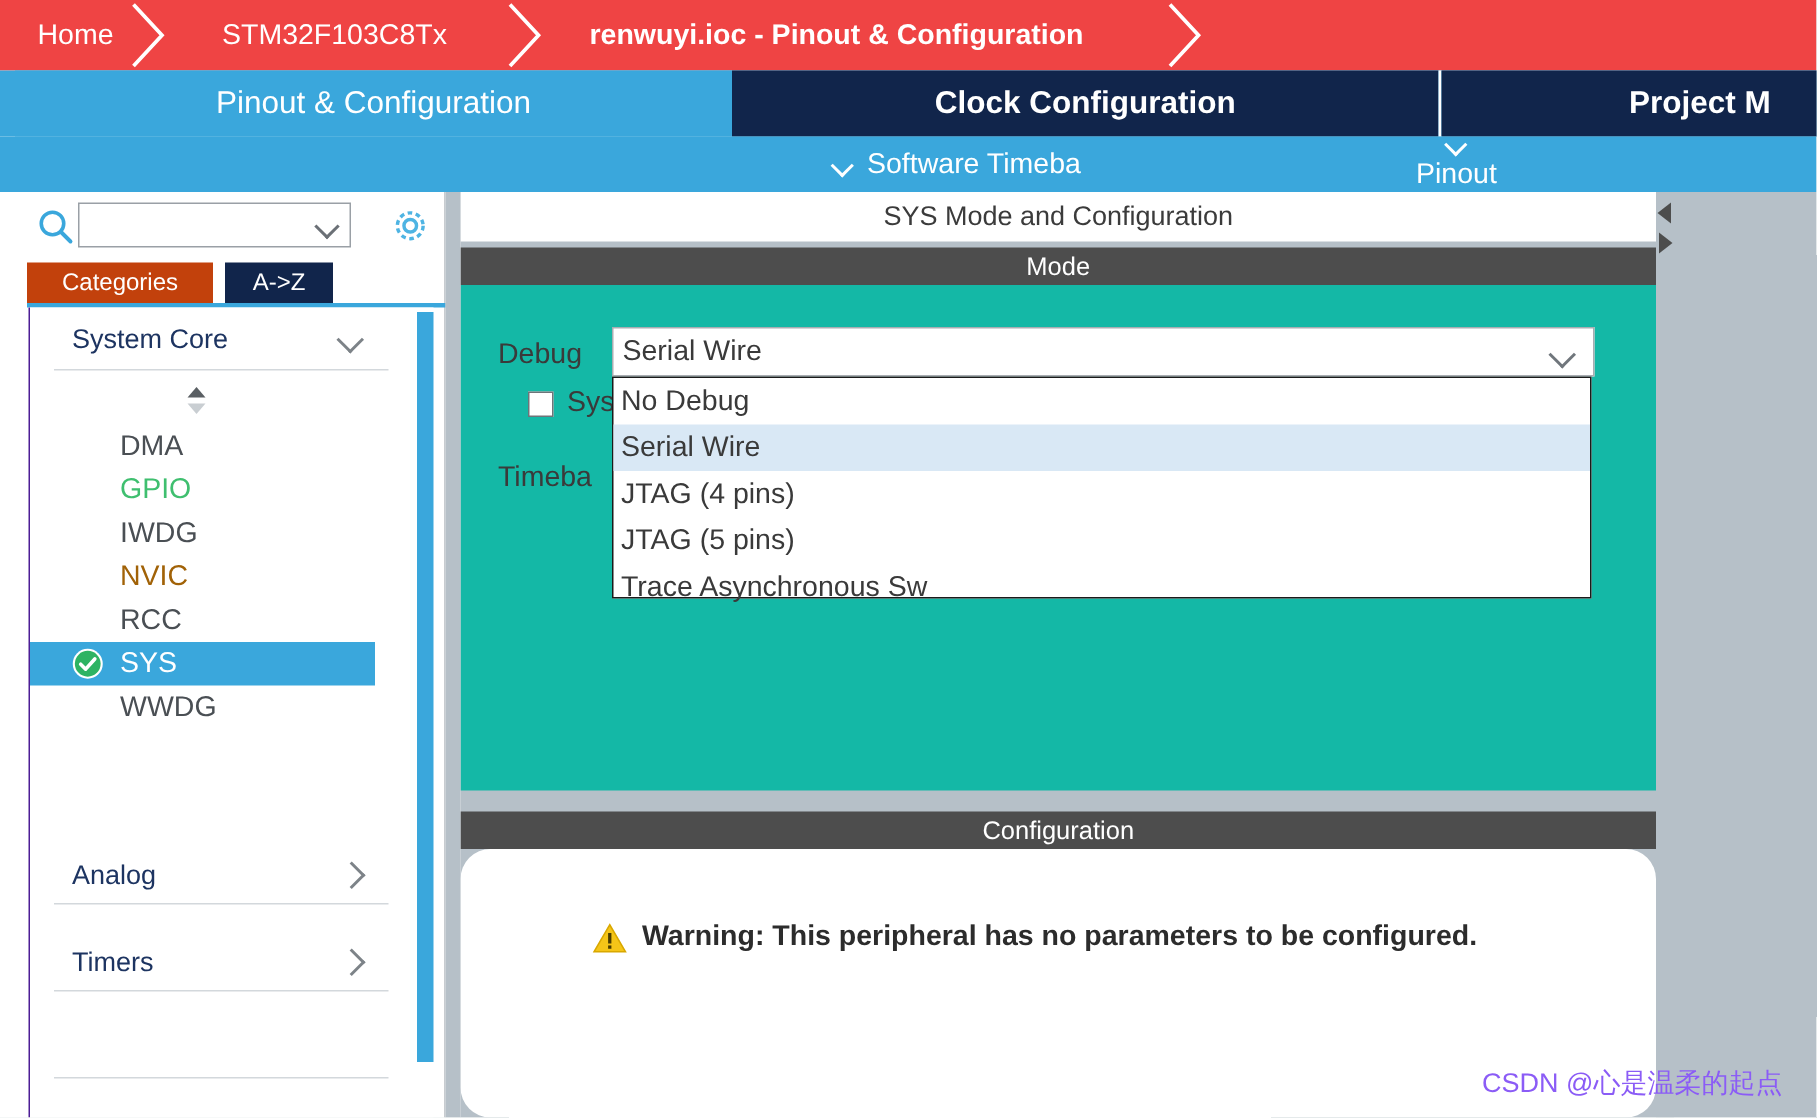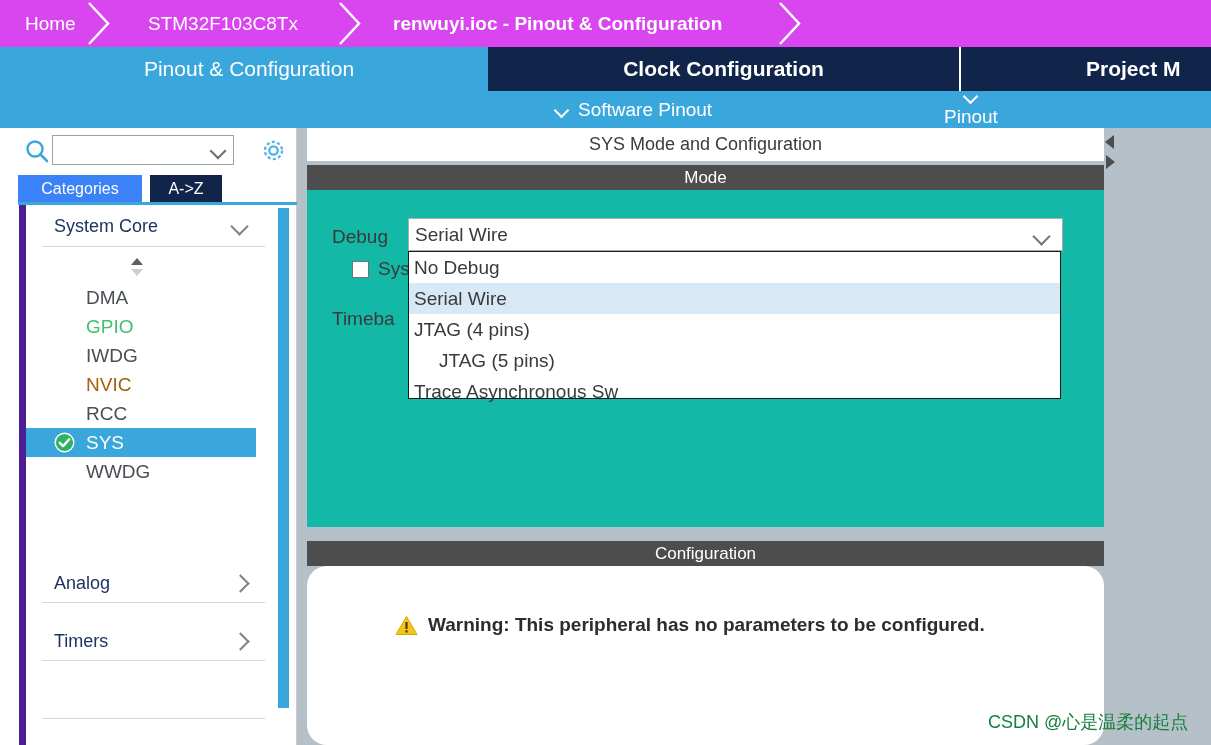--- a/index.html
+++ b/index.html
@@ -12,21 +12,21 @@
   #app {
     position: relative;
     width: 1211px; height: 745px;
     overflow: hidden;
   }
 
   
   .breadcrumb-bar {
     position: absolute; left: 0; top: 0;
     width: 1211px; height: 47px;
-    background: #d946ef;
+    background: #ef4444;
     overflow: hidden;
   }
   .crumb {
     position: absolute; top: 0; height: 47px;
     display: flex; align-items: center;
     color: #ffffff;
     font-size: 19px;
     white-space: nowrap;
   }
   .crumb.bold { font-weight: bold; }
@@ -137,33 +137,33 @@
   .cat-tabs {
     position: absolute; left: 18px; top: 47px;
     width: 279px; height: 27px;
   }
   .cat-tab {
     position: absolute; top: 0; height: 27px;
     display: flex; align-items: center; justify-content: center;
     font-size: 16px; color: #ffffff;
     white-space: nowrap;
   }
-  .cat-tab.active { background: #3b82f6; }
+  .cat-tab.active { background: #c2410c; }
   .cat-tab.alt { background: #11254b; }
   .cat-underline {
     position: absolute; left: 18px; top: 74px;
     width: 279px; height: 3px;
     background: #3aa7dc;
   }
 
   .tree {
     position: absolute; left: 19px; top: 77px;
     width: 259px; height: 540px;
     background: #ffffff;
-    border-left: 7px solid #4c1d95;
+    border-left: 1px solid #4c1d95;
     box-sizing: border-box;
     overflow: hidden;
   }
   .group-header {
     position: absolute; left: 0;
     width: 239px; height: 38px;
     display: flex; align-items: center;
   }
   .group-title {
     position: absolute; left: 28px;
@@ -345,21 +345,21 @@
     background: #b6c0c8;
   }
   .rs-arrow {
     position: absolute; left: 0;
     width: 12px; height: 16px;
   }
 
   .watermark {
     position: absolute; left: 988px; top: 710px;
     font-size: 18px;
-    color: #15803d;
+    color: #8b5cf6;
     white-space: nowrap;
   }
 </style>
 </head>
 <body>
 
 <div id="app">
 
   <div class="breadcrumb-bar">
     <div class="crumb" style="left:25px;">
@@ -397,21 +397,21 @@
     </div>
     <div class="tab-divider" style="left:959px;"></div>
     <div class="tab inactive" style="left:961px; width:250px; justify-content:flex-start; padding-left:125px;">
       <span>Project M</span>
     </div>
   </div>
 
   <div class="subbar">
     <div class="menu-btn" style="left:555px;">
       <span class="chev-down"></span>
-      <span>Software Pinout</span>
+      <span>Software Timeba</span>
     </div>
     <div class="menu-btn" style="left:944px;flex-direction:column;">
       <span class="chev-down"></span>
       <span>Pinout</span>
     </div>
   </div>
 
   <div class="workarea">
 
     <div class="leftpanel">
@@ -539,21 +539,21 @@
         <div class="dropdown" style="left:101px; top:61px;">
           <div class="dd-item" style="top:0;">
             <span>No Debug</span>
           </div>
           <div class="dd-item highlight" style="top:31px;">
             <span>Serial Wire</span>
           </div>
           <div class="dd-item" style="top:62px;">
             <span>JTAG (4 pins)</span>
           </div>
-          <div class="dd-item" style="top:93px;margin-left:25px;">
+          <div class="dd-item" style="top:93px;">
             <span>JTAG (5 pins)</span>
           </div>
           <div class="dd-item" style="top:124px;">
             <span>Trace Asynchronous Sw</span>
           </div>
         </div>
       </div>
 
       <div class="section-header" style="top:413px;">
         <span>Configuration</span>

